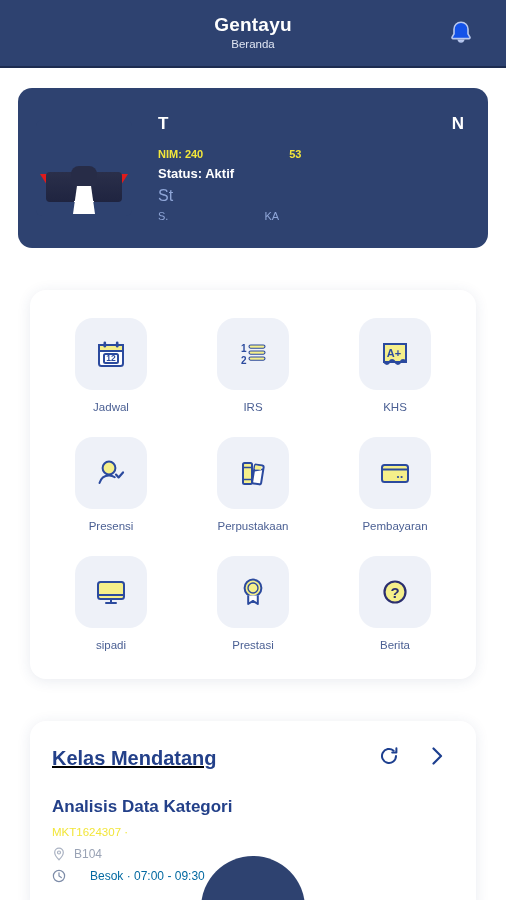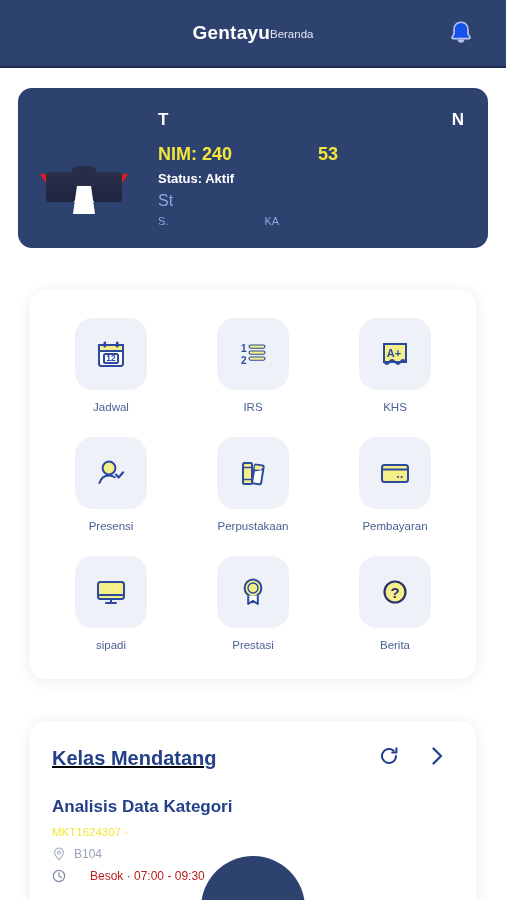--- a/index.html
+++ b/index.html
@@ -21,21 +21,21 @@
     height: 68px;
     background: #2e4270;
     display: flex;
     align-items: center;
     justify-content: center;
     position: relative;
     border-bottom: 2px solid #1d2c50;
   }
   .appbar-titles {
     display: flex;
-    flex-direction: row;
+    flex-direction: column;
     align-items: center;
     justify-content: center;
     line-height: 1.1;
   }
   .appbar-title {
     color: #ffffff;
     font-size: 19px;
     font-weight: bold;
     letter-spacing: .2px;
   }
@@ -130,21 +130,21 @@
     font-size: 17px;
     font-weight: bold;
   }
   .profile-name-end {
     color: #ffffff;
     font-size: 17px;
     font-weight: bold;
   }
   .profile-nim {
     color: #f2e63b;
-    font-size: 18px;
+    font-size: 11px;
     font-weight: bold;
     margin-bottom: 6px;
     display: flex;
     gap: 86px;
   }
   .profile-status {
     color: #ffffff;
     font-size: 13px;
     font-weight: bold;
     margin-bottom: 6px;
@@ -232,21 +232,21 @@
     margin-bottom: 9px;
   }
   .class-meta {
     display: flex;
     align-items: center;
     gap: 8px;
     font-size: 12px;
     color: #9aa3b5;
     margin-bottom: 8px;
   }
-  .class-meta.time { color: #b91c1c; gap: 24px; }
+  .class-meta.time { color: #0369a1; gap: 24px; }
 
   
   .fab {
     position: absolute;
     left: 50%;
     transform: translateX(-50%);
     bottom: -32px;
     width: 104px;
     height: 76px;
     background: #2e4270;

